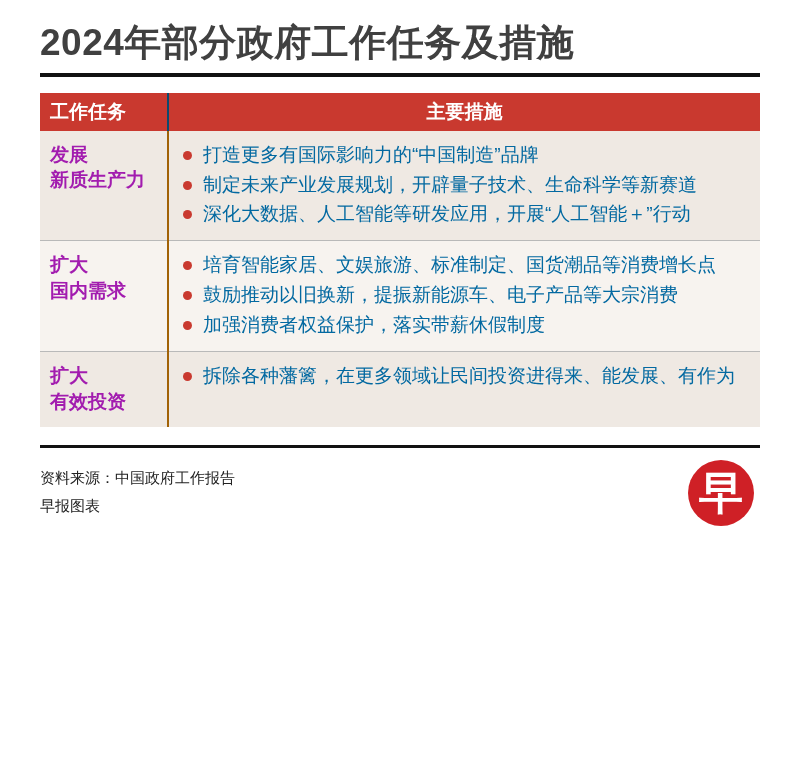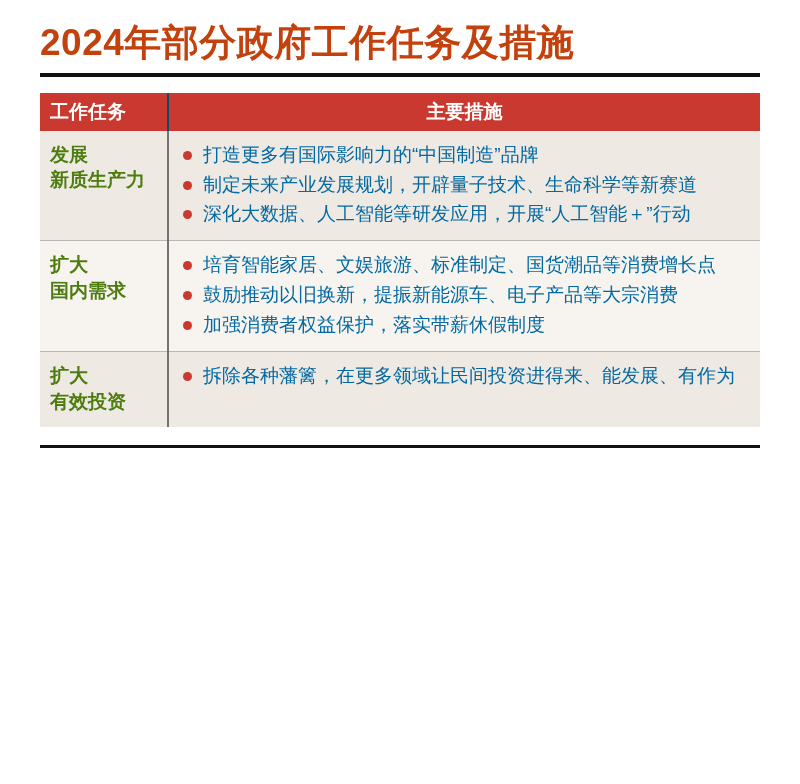--- a/index.html
+++ b/index.html
@@ -23,21 +23,21 @@
   }
   
   .title-block {
     padding-top: 22px;
   }
   .title {
     font-size: 37px;
     font-weight: bold;
     letter-spacing: 0.5px;
     line-height: 1.15;
-    color: #c2410c;
+    color: #404040;
     white-space: nowrap;
   }
   .title-rule {
     margin-top: 8px;
     height: 4px;
     background: #111111;
     width: 720px;
   }
   
   .table {
@@ -66,23 +66,23 @@
   }
   .table td {
     padding: 0;
     vertical-align: top;
   }
   .cell-task {
     width: 128px;
     padding: 11px 8px 12px 10px !important;
     font-size: 19px;
     font-weight: bold;
-    color: #4d7c0f;
+    color: #a21caf;
     line-height: 1.35;
-    border-right: 2px solid #737373;
+    border-right: 2px solid #a16207;
     box-sizing: border-box;
     white-space: nowrap;
   }
   .cell-measures {
     padding: 11px 4px 12px 14px !important;
     box-sizing: border-box;
   }
   .row-sep td {
     border-top: 1px solid #b9b9b9;
   }
@@ -223,14 +223,23 @@
         </td>
       </tr>
 
 
 
     </tbody>
   </table>
 
   <div class="footer-rule"></div>
 
+  <div class="footer">
+    <div class="footer-line">资料来源：中国政府工作报告</div>
+    <div class="footer-line">早报图表</div>
+    <div class="logo">
+      <div class="logo-circle">
+        <div class="logo-glyph">早</div>
+      </div>
+    </div>
+  </div>
 
 </div>
 
 </body></html>

